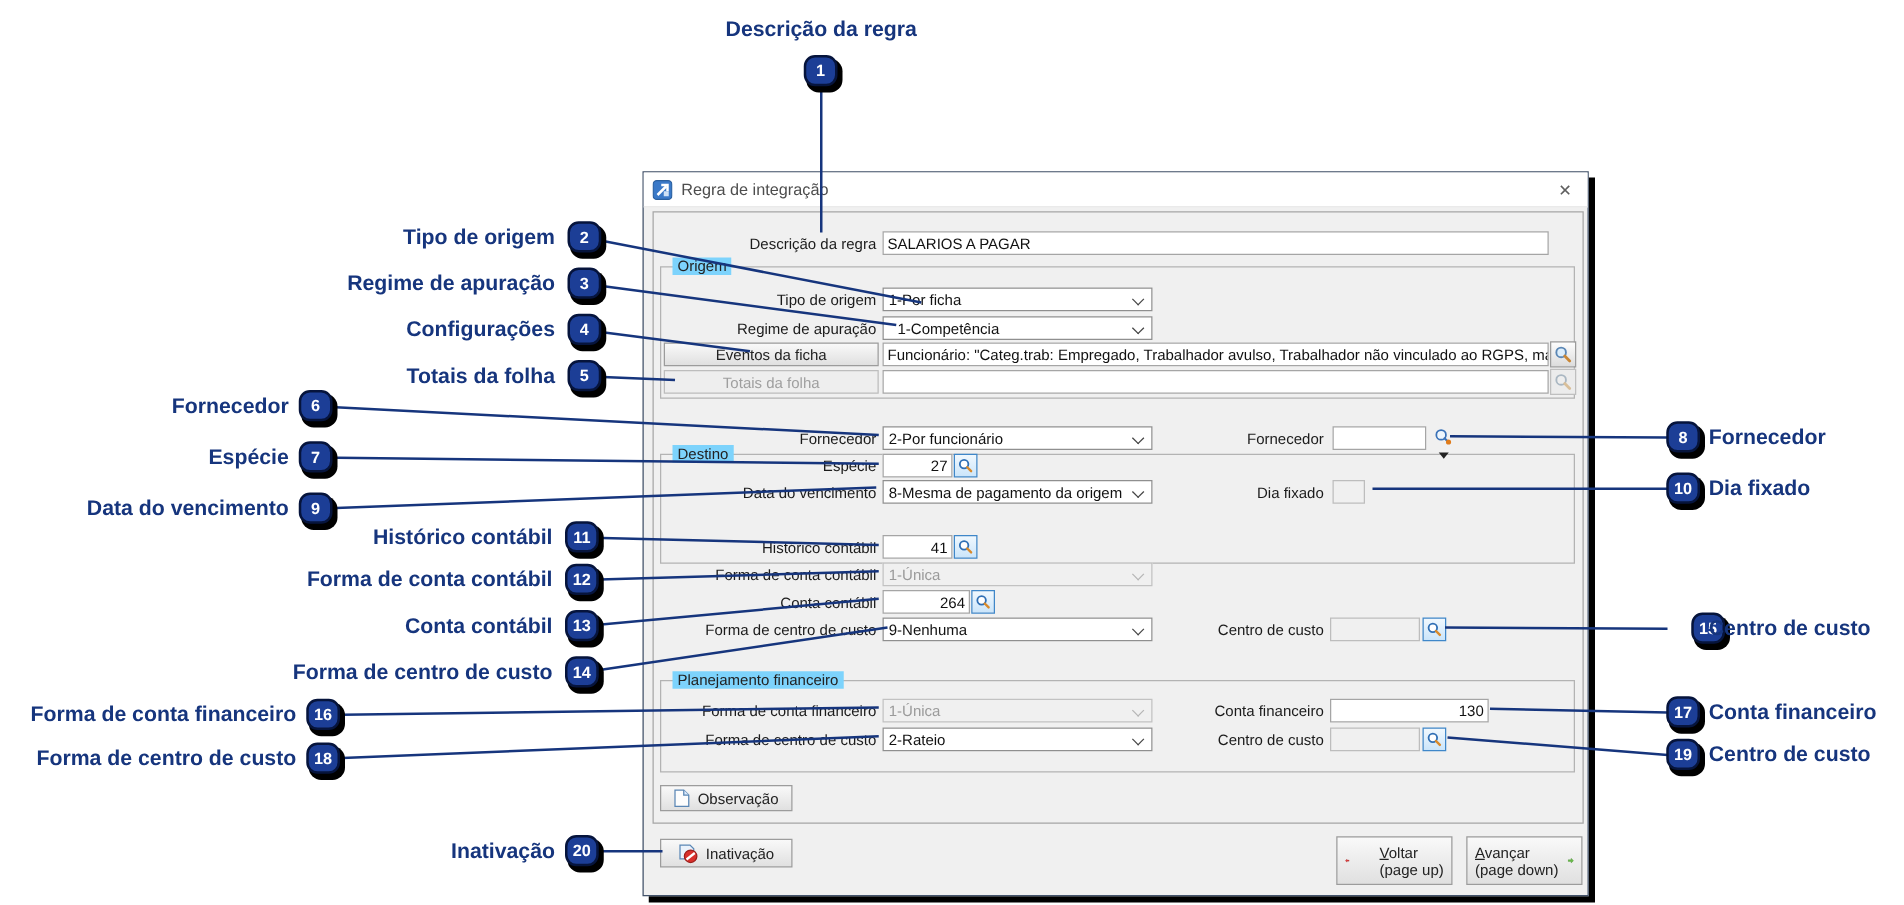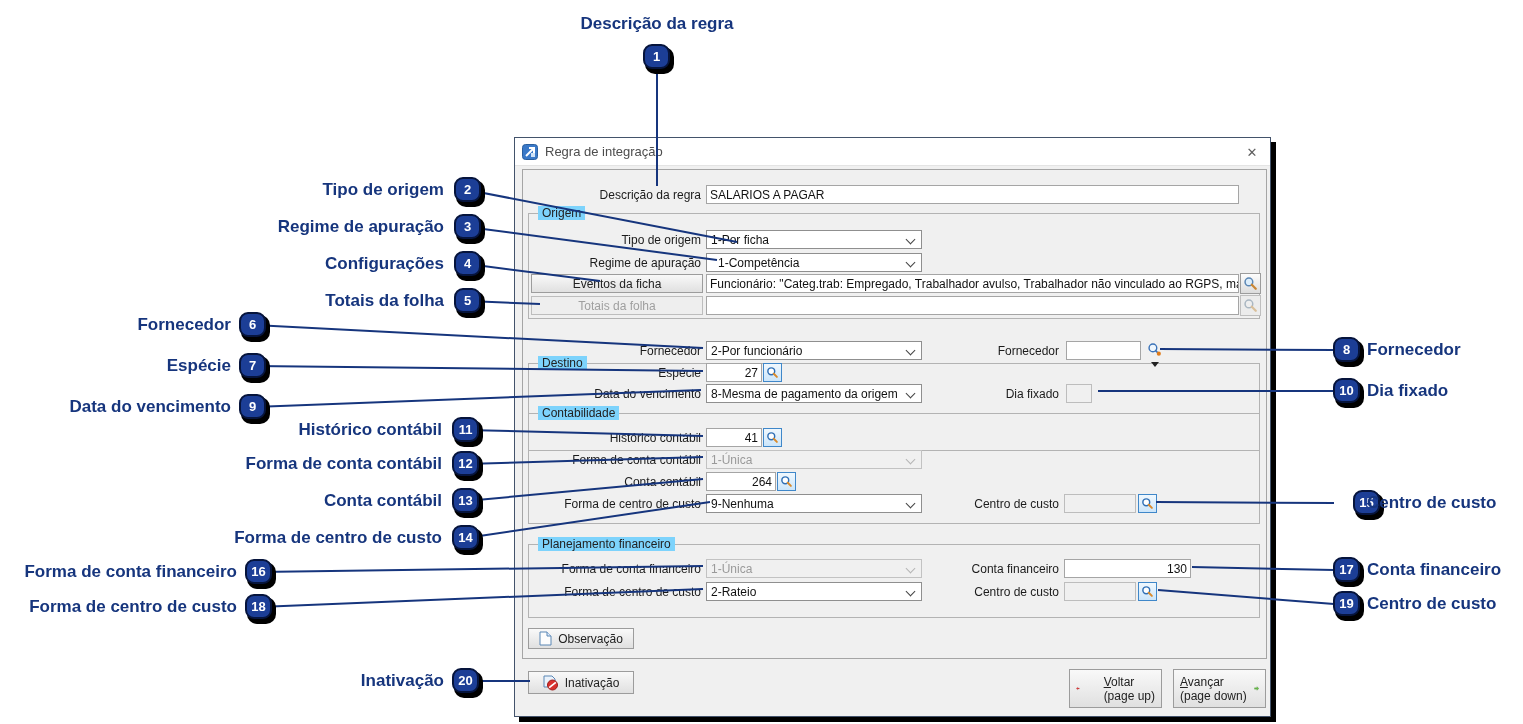--- a/index.html
+++ b/index.html
@@ -137,23 +137,20 @@
       </svg>
     </span>
     <div class="lbl" style="left:26px;top:249px;width:160px;">Data do vencimento</div>
     <div class="combo" style="left:191px;top:246px;width:216px;">
       <span>8-Mesma de pagamento da origem</span>
       <span class="chev"></span>
     </div>
     <div class="lbl" style="left:424px;top:249px;width:120px;">Dia fixado</div>
     <input class="tinput" style="left: 551px; top: 246px; width: 26px;" disabled="" value="">
 
-    <div class="groupbox" style="left:13px;top:275px;width:732px;height:111px;">
-      <span class="legend">Contabilidade</span>
-    </div>
     <div class="lbl" style="left:26px;top:293px;width:160px;">Histórico contábil</div>
     <input class="tinput num" style="left: 191px; top: 290px; width: 56px;" value="41">
     <span class="lookupbtn" style="left:248px;top:290px;">
       <svg width="13" height="13" viewBox="0 0 16 16">
         <circle cx="6.5" cy="6.5" r="4.2" fill="#fff" stroke="#2f6fb5" stroke-width="1.8"></circle>
         <line x1="9.6" y1="9.6" x2="13.4" y2="13.4" stroke="#d98a2b" stroke-width="2.4" stroke-linecap="round"></line>
       </svg>
     </span>
     <div class="lbl" style="left:26px;top:315px;width:160px;">Forma de conta contábil</div>
     <div class="combo disabled" style="left:191px;top:312px;width:216px;">

